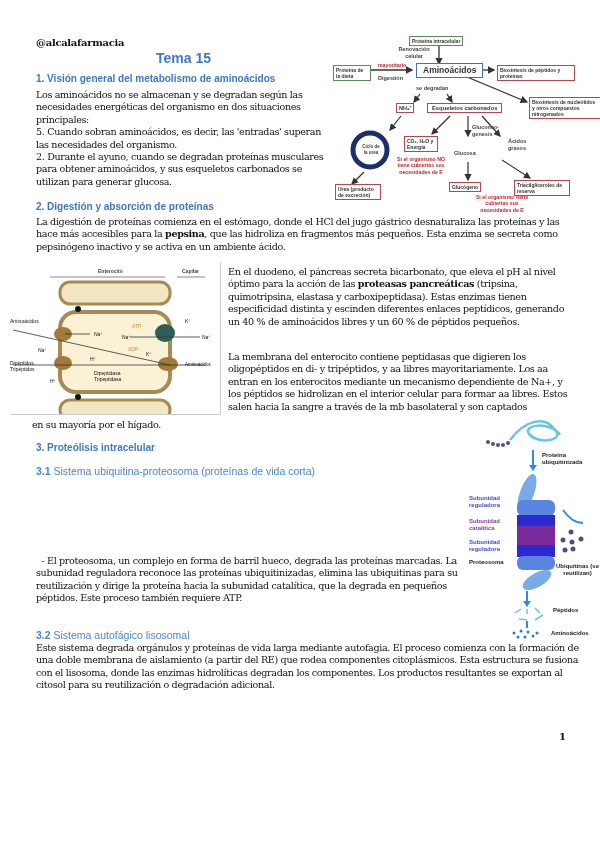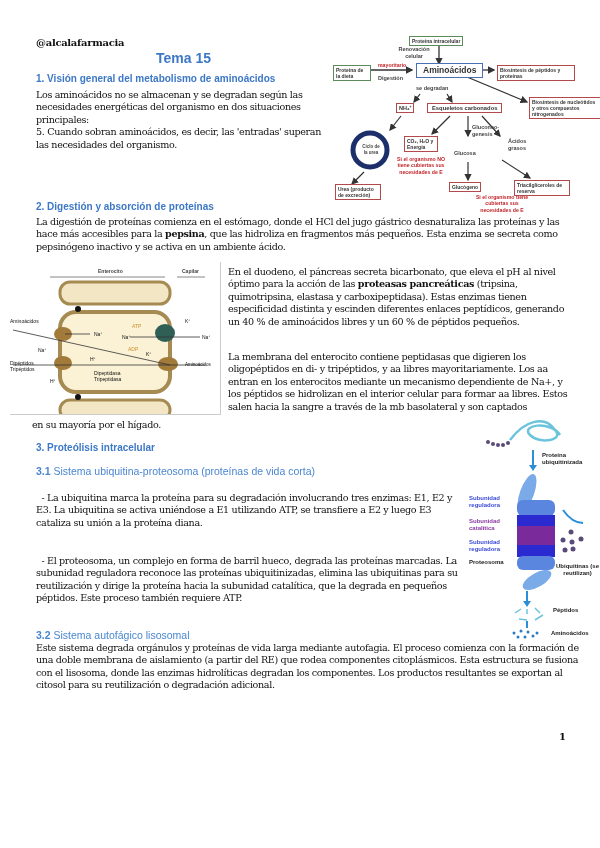--- a/index.html
+++ b/index.html
@@ -25,20 +25,21 @@
 </head>
 <body>
 
 <div class="abs handle">@alcalafarmacia</div>
 <div class="abs title">Tema 15</div>
 
 <div class="abs h1" style="left:36px; top:73px;">1. Visión general del metabolismo de aminoácidos</div>
 <div class="abs p" style="left:36px; top:89px; width:290px;">
   <div>Los aminoácidos no se almacenan y se degradan según las necesidades energéticas del organismo en dos situaciones principales:</div>
   <div>5. Cuando sobran aminoácidos, es decir, las 'entradas' superan las necesidades del organismo.</div>
+  <div>2. Durante el ayuno, cuando se degradan proteínas musculares para obtener aminoácidos, y sus esqueletos carbonados se utilizan para generar glucosa.</div>
 </div>
 
 <div class="abs" style="left:332px; top:32px; width:268px; height:175px;">
   <svg class="abs" style="left:0; top:0;" width="268" height="175">
     <defs>
         <marker id="ah" markerWidth="6" markerHeight="6" refX="5" refY="3" orient="auto">
           <path d="M0,0 L6,3 L0,6 z" fill="#333"></path>
         </marker>
       </defs>
     <line x1="107" y1="12" x2="107" y2="32" stroke="#333" stroke-width="1.3" marker-end="url(#ah)"></line>
@@ -119,21 +120,20 @@
 </div>
 
 <div class="abs p" style="left:228px; top:266px; width:340px;"><span>En el duodeno, el páncreas secreta bicarbonato, que eleva el pH al nivel óptimo para la acción de las </span><b>proteasas pancreáticas</b><span> (tripsina, quimotripsina, elastasa y carboxipeptidasa). Estas enzimas tienen especificidad distinta y escinden diferentes enlaces peptídicos, generando un 40 % de aminoácidos libres y un 60 % de péptidos pequeños.</span></div>
 <div class="abs p" style="left:228px; top:351px; width:340px;">La membrana del enterocito contiene peptidasas que digieren los oligopéptidos en di- y tripéptidos, y aa libres mayoritariamente. Los aa entran en los enterocitos mediante un mecanismo dependiente de Na+, y los péptidos se hidrolizan en el interior celular para formar aa libres. Estos salen hacia la sangre a través de la mb basolateral y son captados</div>
 <div class="abs p" style="left:32px; top:419px;">en su mayoría por el hígado.</div>
 
 <div class="abs h1" style="left:36px; top:442px;">3. Proteólisis intracelular</div>
 <div class="abs h2" style="left:36px; top:465px;"><b>3.1</b><span> Sistema ubiquitina-proteosoma (proteínas de vida corta)</span></div>
 
 <div class="abs p" style="left:36px; top:492px; width:425px;">
-  <div style="white-space:pre-wrap;">  - La ubiquitina marca la proteína para su degradación involucrando tres enzimas: E1, E2 y E3. La ubiquitina se activa uniéndose a E1 utilizando ATP, se transfiere a E2 y luego E3 cataliza su unión a la proteína diana.</div>
 </div>
 
 <div class="abs p" style="left:36px; top:555px; width:425px;">
   <div style="white-space:pre-wrap;">  - El proteosoma, un complejo en forma de barril hueco, degrada las proteínas marcadas. La subunidad reguladora reconoce las proteínas ubiquitinizadas, elimina las ubiquitinas para su reutilización y dirige la proteína hacia la subunidad catalítica, que la degrada en pequeños péptidos. Este proceso también requiere ATP.</div>
 </div>
 
 <div class="abs h2" style="left:36px; top:629px;"><b>3.2</b><span> Sistema autofágico lisosomal</span></div>
 <div class="abs p" style="left:36px; top:642px; width:545px;">Este sistema degrada orgánulos y proteínas de vida larga mediante autofagia. El proceso comienza con la formación de una doble membrana de aislamiento (a partir del RE) que rodea componentes citoplásmicos. Esta estructura se fusiona con el lisosoma, donde las enzimas hidrolíticas degradan los componentes. Los productos resultantes se exportan al citosol para su reutilización o degradación adicional.</div>
 
 <div class="abs" style="left:455px; top:415px; width:145px; height:225px;">

